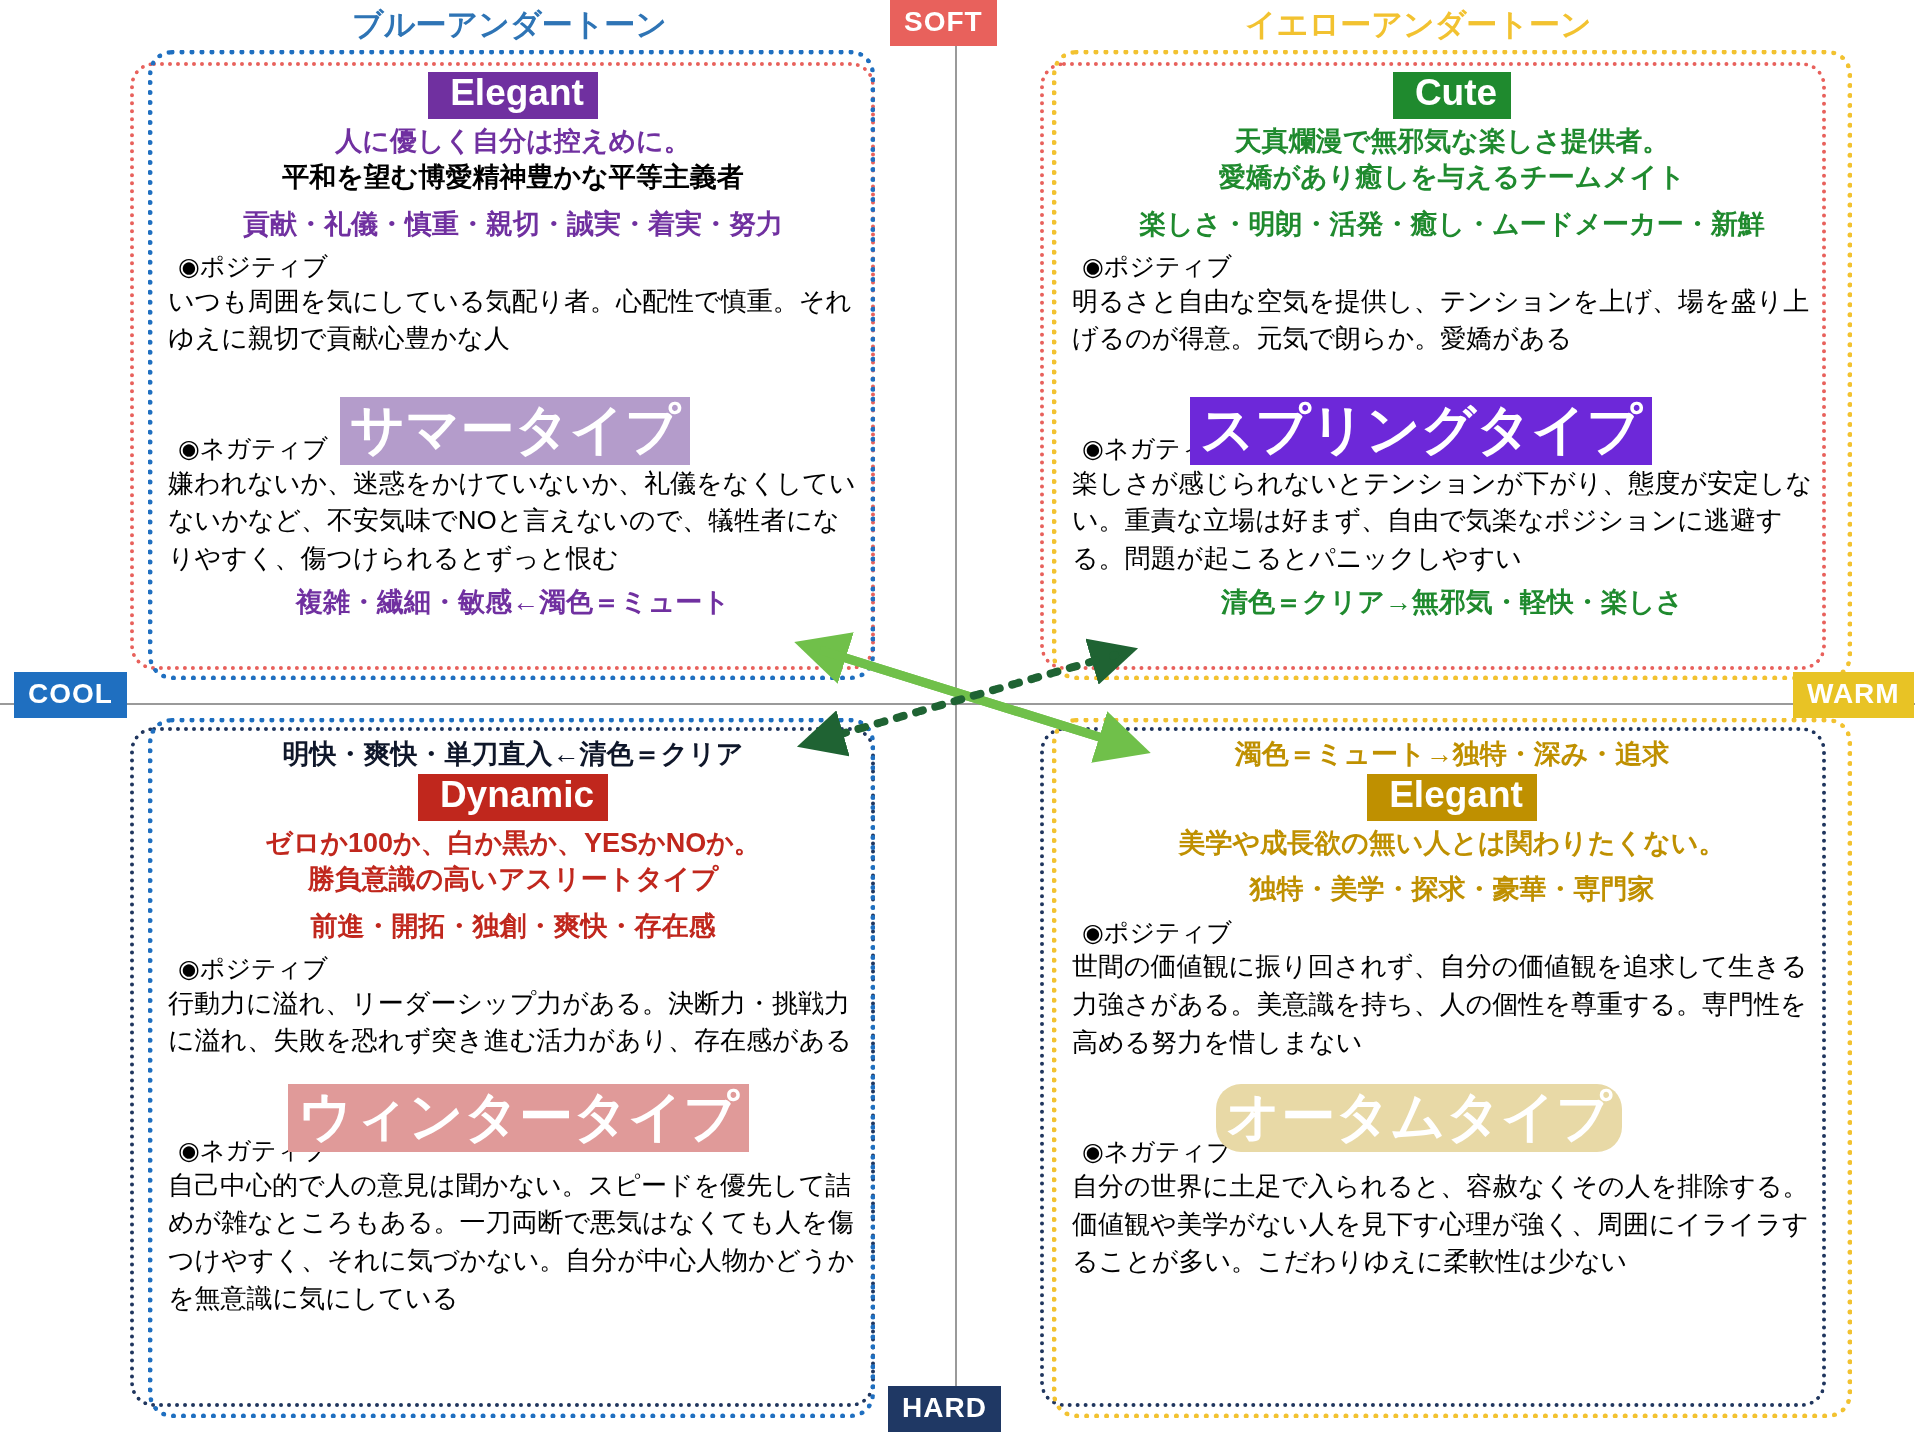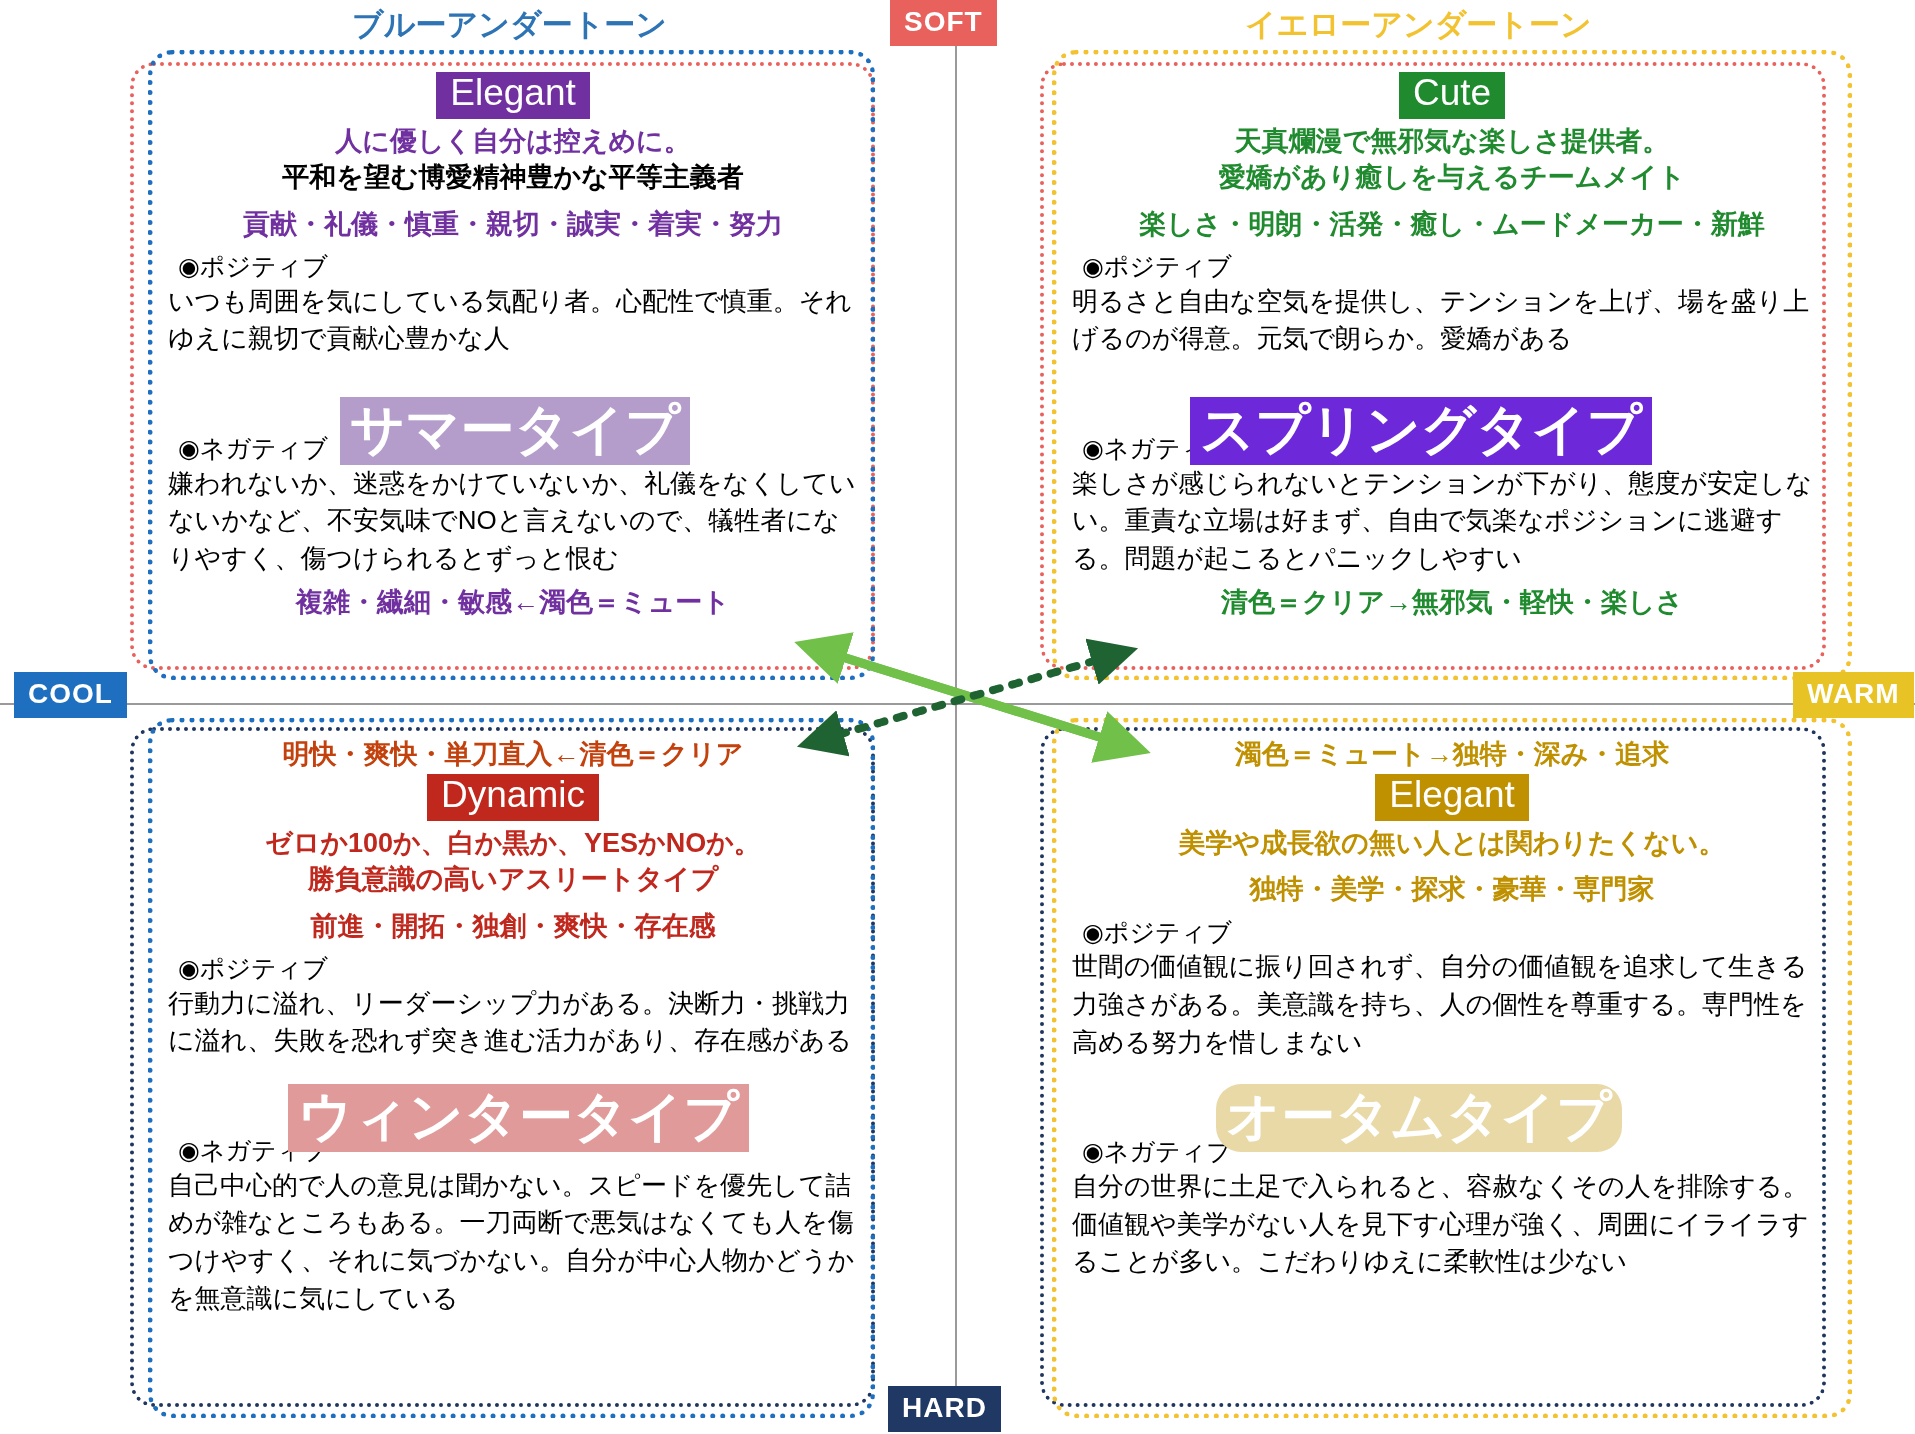--- a/index.html
+++ b/index.html
@@ -90,23 +90,23 @@
   }
   .q-tl { left: 168px;  top: 72px;  width: 690px; }
   .q-tr { left: 1072px; top: 72px;  width: 760px; }
   .q-bl { left: 168px;  top: 736px; width: 690px; }
   .q-br { left: 1072px; top: 736px; width: 760px; }
 
   .badge {
     display: inline-block;
     color: #ffffff;
     font-size: 37px;
-    font-weight: normal;
+    font-weight: bold;
     line-height: 1.05;
-    padding: 2px 14px 6px 14px;
+    padding: 2px 14px 6px 22px;
   }
   .badge-row { text-align: center; margin: 0 0 4px 0; }
 
   .tagline {
     text-align: center;
     font-weight: bold;
     font-size: 27px;
     line-height: 1.35;
     margin: 0;
   }
@@ -216,21 +216,21 @@
     <p class="keywords" style="color:#1f8a2e">楽しさ・明朗・活発・癒し・ムードメーカー・新鮮</p>
     <p class="sec-head">◉ポジティブ</p>
     <p class="body-text">明るさと自由な空気を提供し、テンションを上げ、場を盛り上げるのが得意。元気で朗らか。愛嬌がある</p>
     <p class="sec-head" style="margin-top:74px">◉ネガティブ</p>
     <p class="body-text">楽しさが感じられないとテンションが下がり、態度が安定しない。重責な立場は好まず、自由で気楽なポジションに逃避する。問題が起こるとパニックしやすい</p>
     <p class="footer-line" style="color:#1f8a2e">清色＝クリア→無邪気・軽快・楽しさ</p>
   </div>
   <div class="season season-spring">スプリングタイプ</div>
 
   <div class="quad q-bl">
-    <p class="header-line" style="color:#c2410c">明快・爽快・単刀直入←清色＝クリア</p>
+    <p class="header-line" style="color:#0f172a">明快・爽快・単刀直入←清色＝クリア</p>
     <div class="badge-row">
       <span class="badge" style="background:#c0271d">Dynamic</span>
     </div>
     <p class="tagline" style="color:#c0271d">ゼロか100か、白か黒か、YESかNOか。</p>
     <p class="tagline" style="color:#c0271d">勝負意識の高いアスリートタイプ</p>
     <p class="keywords" style="color:#c0271d">前進・開拓・独創・爽快・存在感</p>
     <p class="sec-head">◉ポジティブ</p>
     <p class="body-text">行動力に溢れ、リーダーシップ力がある。決断力・挑戦力に溢れ、失敗を恐れず突き進む活力があり、存在感がある</p>
     <p class="sec-head" style="margin-top:74px">◉ネガティブ</p>
     <p class="body-text">自己中心的で人の意見は聞かない。スピードを優先して詰めが雑なところもある。一刀両断で悪気はなくても人を傷つけやすく、それに気づかない。自分が中心人物かどうかを無意識に気にしている</p>

